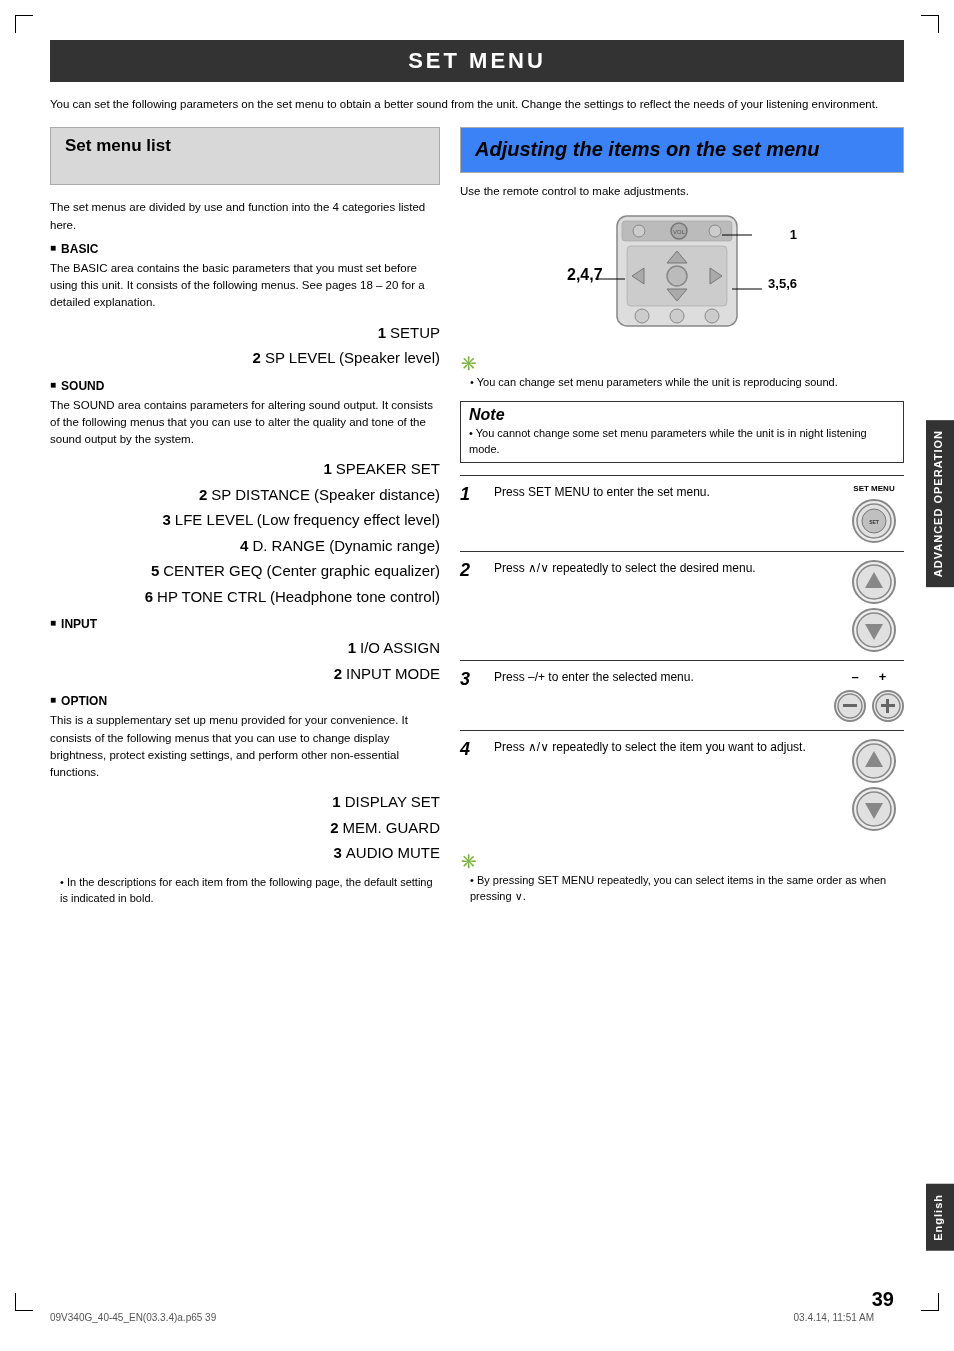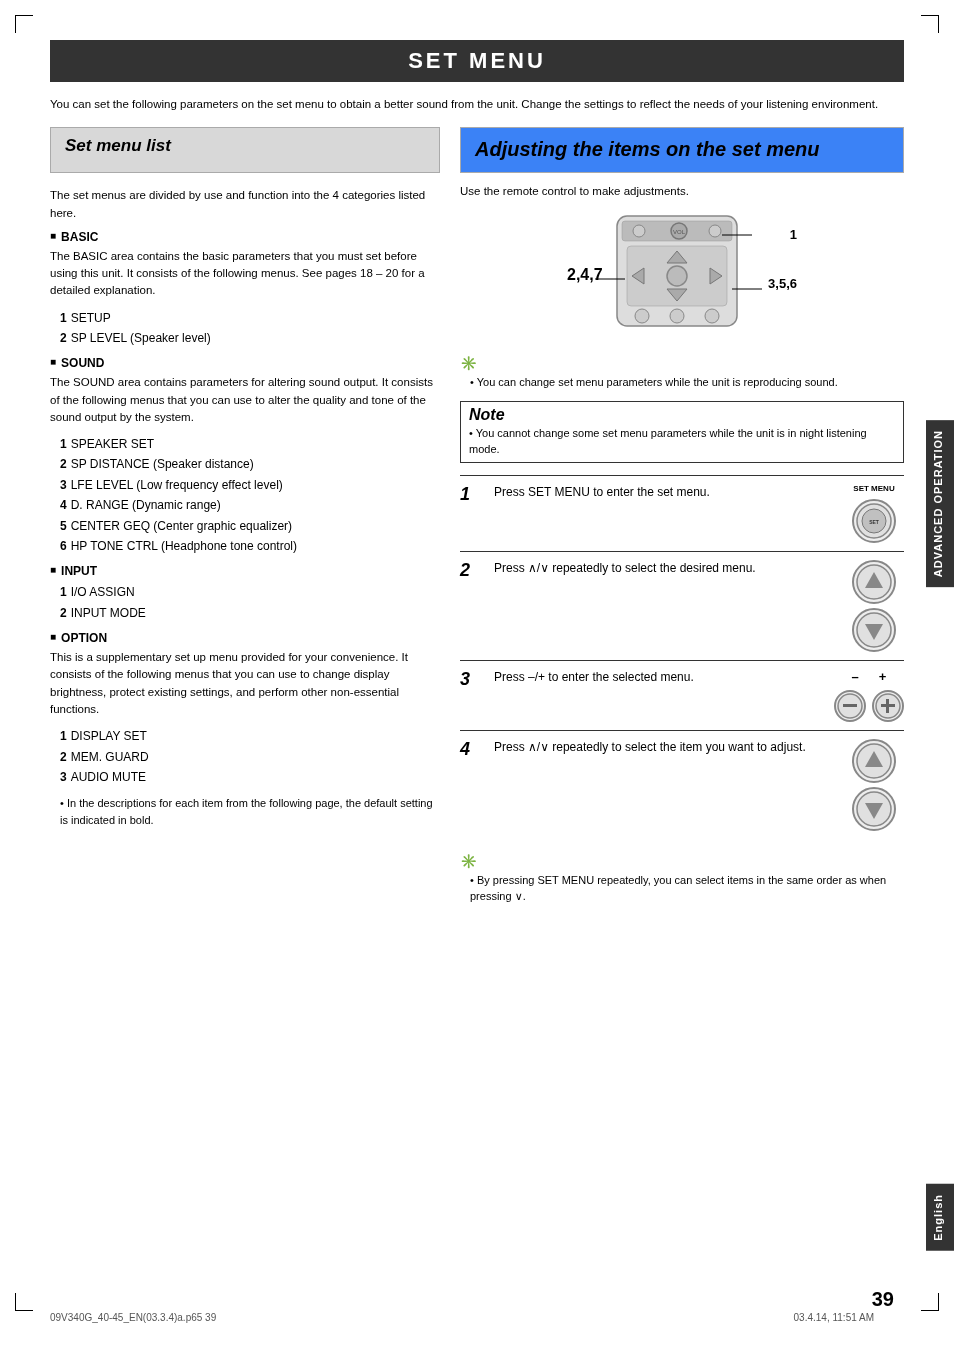--- a/index.html
+++ b/index.html
@@ -64,24 +64,23 @@
     }
 
     
     .set-menu-list-box {
       background: #d8d8d8;
       border: 1px solid #aaa;
       padding: 8px 14px 10px 14px;
       margin-bottom: 14px;
     }
     .set-menu-list-title {
-      font-style: italic;
       font-weight: bold;
       font-size: 17px;
-      margin-bottom: 6px;
+      margin-bottom: 18px;
     }
 
     .section-text {
       font-size: 11.5px;
       line-height: 1.5;
       margin-bottom: 8px;
     }
 
     .section-heading {
       display: flex;
@@ -96,22 +95,23 @@
       margin-right: 5px;
       font-size: 10px;
     }
 
     .numbered-list {
       list-style: none;
       padding-left: 10px;
       margin-bottom: 4px;
     }
     .numbered-list li {
-      font-size: 12px;
+      font-size: 15px;
       line-height: 1.7;
+      text-align: right;
     }
     .numbered-list li span.num {
       font-weight: bold;
       margin-right: 4px;
     }
 
     
     .bullet-note {
       font-size: 11px;
       line-height: 1.5;

